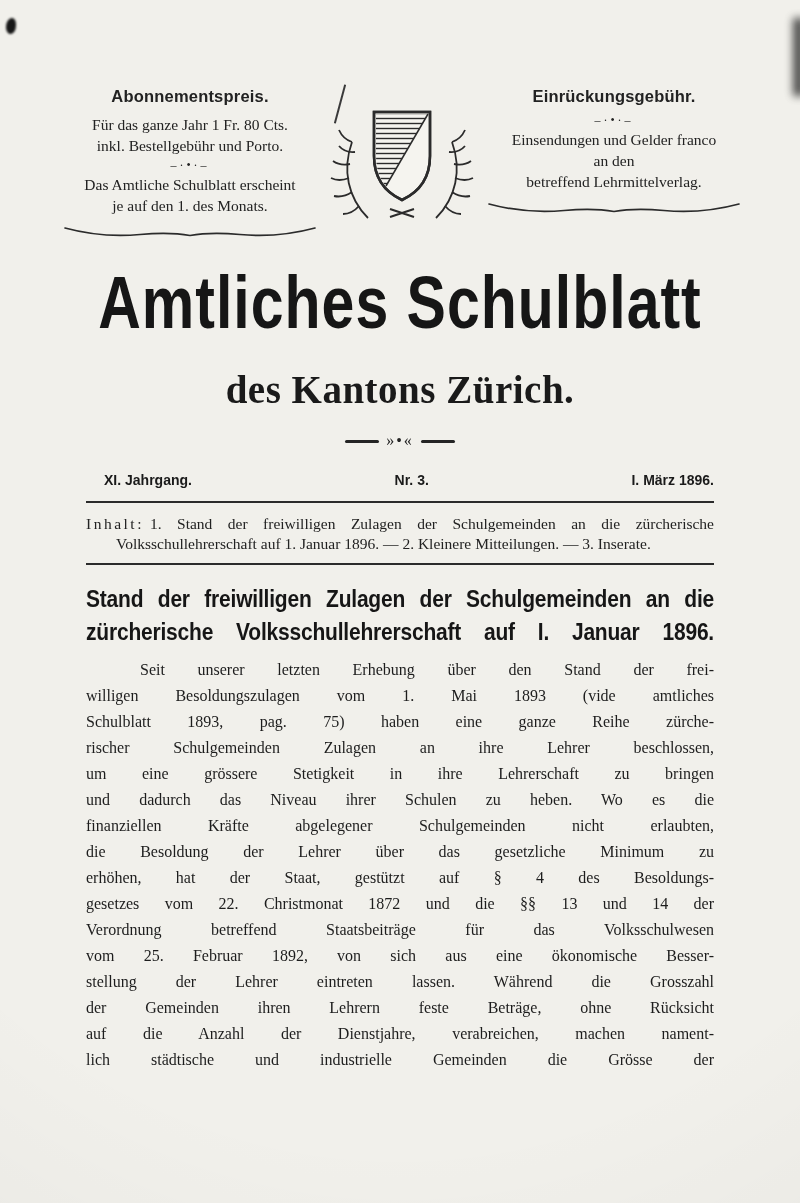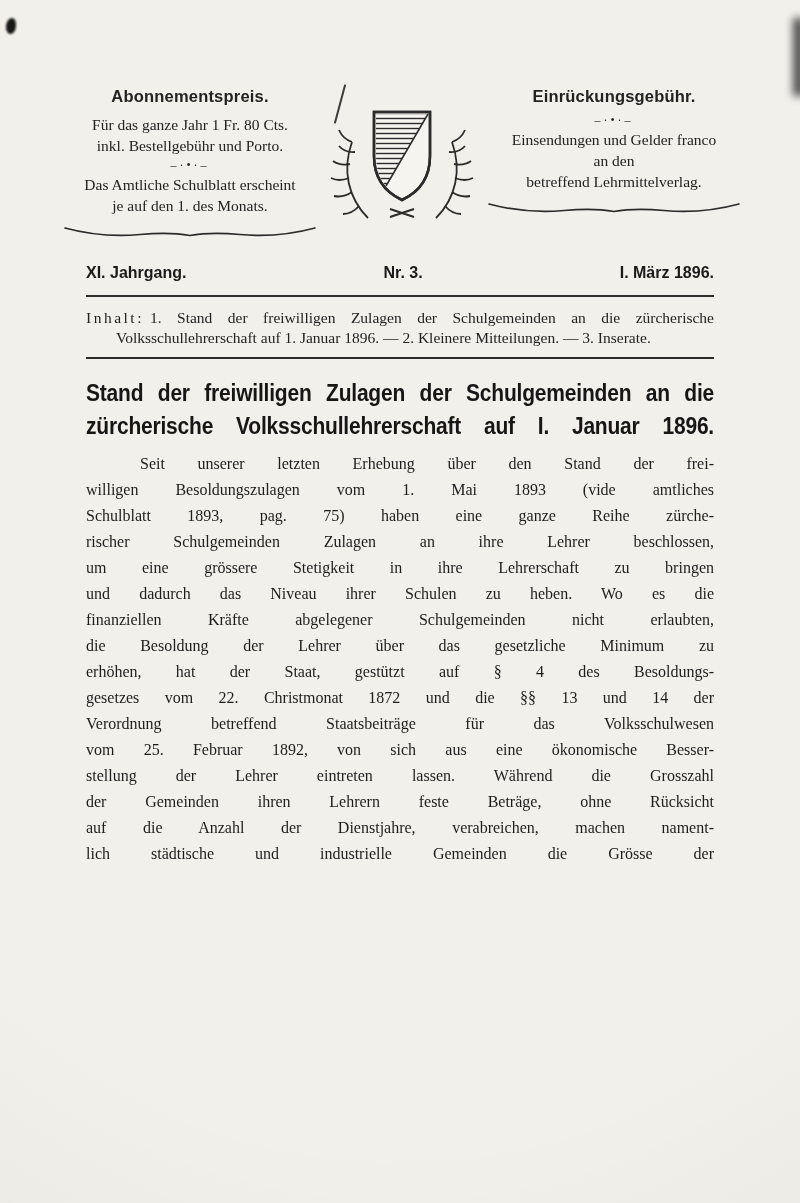--- a/index.html
+++ b/index.html
@@ -35,21 +35,21 @@
   .sub-title { font-size:39px; font-weight:bold; letter-spacing:.5px; color:#1a1a1a; }
   .orn-divider { display:flex; align-items:center; justify-content:center; gap:7px; margin-top:22px; }
   .orn-line { width:34px; height:3px; background:#242424; border-radius:2px; }
   .orn-glyph { font-size:16px; line-height:14px; letter-spacing:2px; color:#242424; }
 
   
   .content { width:628px; margin-left:86px; }
 
   .dateline { display:flex; justify-content:space-between; align-items:baseline;
               font-family:"Liberation Sans","DejaVu Sans",sans-serif; font-weight:bold;
-              font-size:16px; margin-top:24px; color:#1a1a1a; }
+              font-size:14px; margin-top:24px; color:#1a1a1a;margin-left:18px; }
   .rule { height:2px; background:#2b2b2b; margin-top:13px; }
 
   .contents { margin-top:11px; font-size:15.5px; line-height:20px; text-align:justify; color:#222; }
   .toc-line { }
   .toc-inhalt { padding-left:30px; text-indent:-30px; }
   .toc-beilage { padding-left:62px; text-indent:-62px; }
   .toc-label { letter-spacing:2.5px; margin-right:6px; }
   .rule-2 { height:2px; background:#2b2b2b; margin-top:9px; }
 
   .article-heading { font-family:"Liberation Sans","DejaVu Sans",sans-serif; font-weight:bold;
@@ -124,20 +124,29 @@
       <div class="mast-orn">–·•·–</div>
       <div class="mast-lines">Einsendungen und Gelder franco
 an den
 betreffend Lehrmittelverlag.</div>
       <svg class="swash" width="256" height="15" viewBox="0 0 256 15">
         <path d="M3,3 Q40,13 78,9.5 Q108,7 128,10.5 Q148,7 178,9.5 Q216,13 253,3" fill="none" stroke="#2b2b2b" stroke-width="1.7" stroke-linecap="round"></path>
       </svg>
     </div>
   </header>
 
+  <section class="title-block">
+    <h1 class="main-title">Amtliches Schulblatt</h1>
+    <h2 class="sub-title">des Kantons Zürich.</h2>
+    <div class="orn-divider">
+      <span class="orn-line"></span>
+      <span class="orn-glyph">»•«</span>
+      <span class="orn-line"></span>
+    </div>
+  </section>
 
   <div class="content">
 
     <div class="dateline">
       <span>XI. Jahrgang.</span>
       <span>Nr. 3.</span>
       <span>I. März 1896.</span>
     </div>
     <div class="rule"></div>
 

